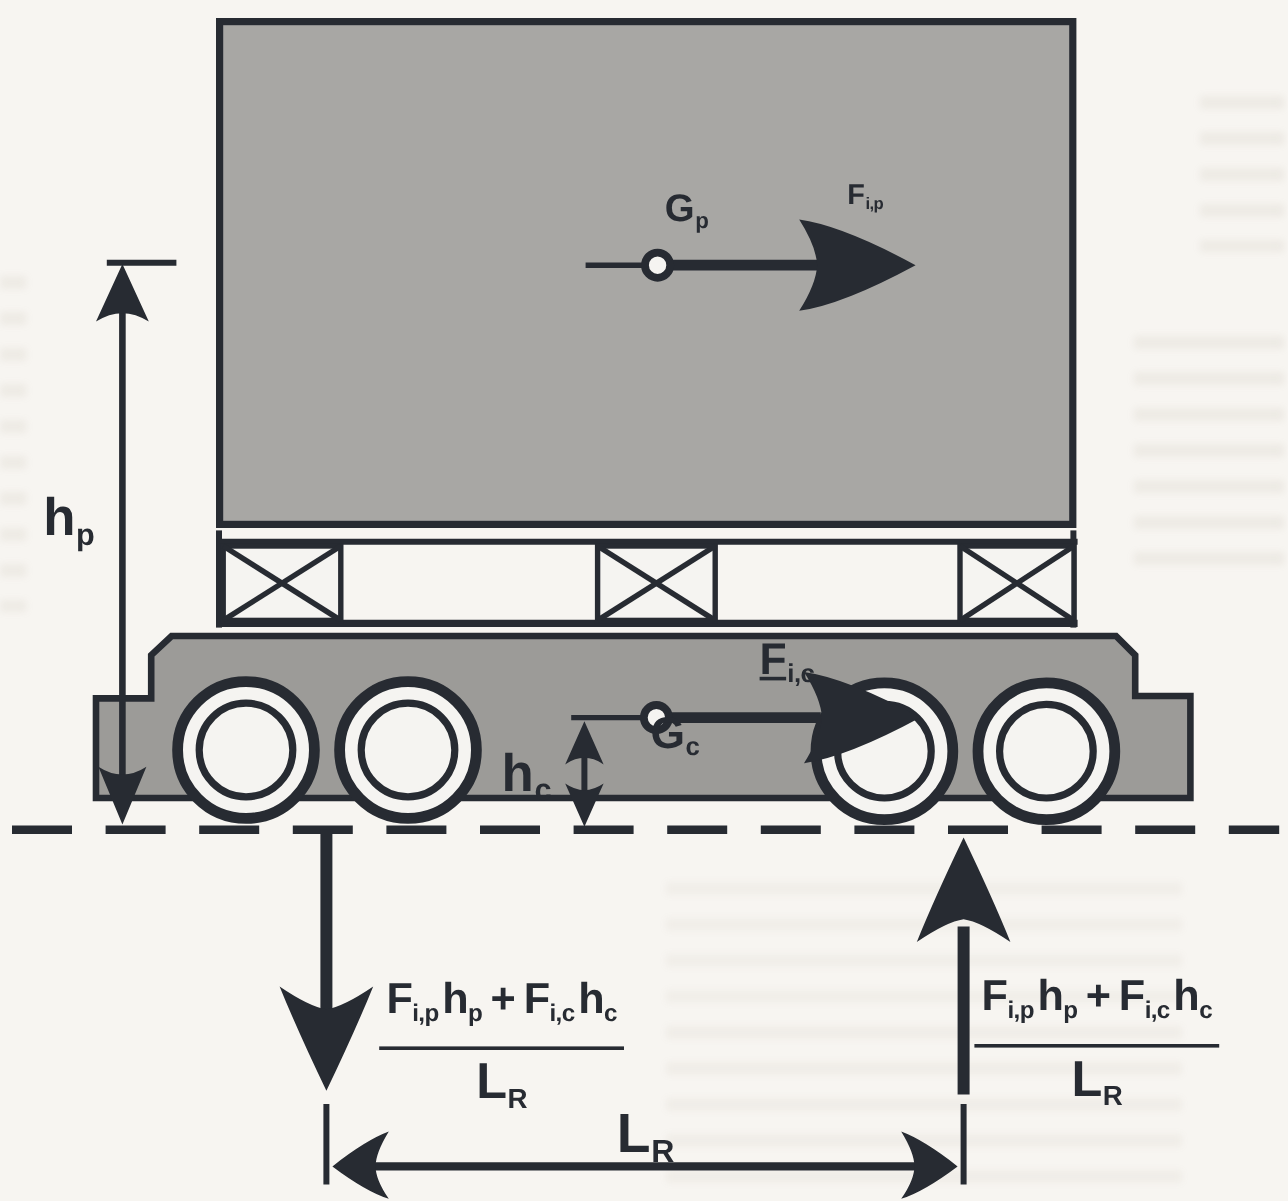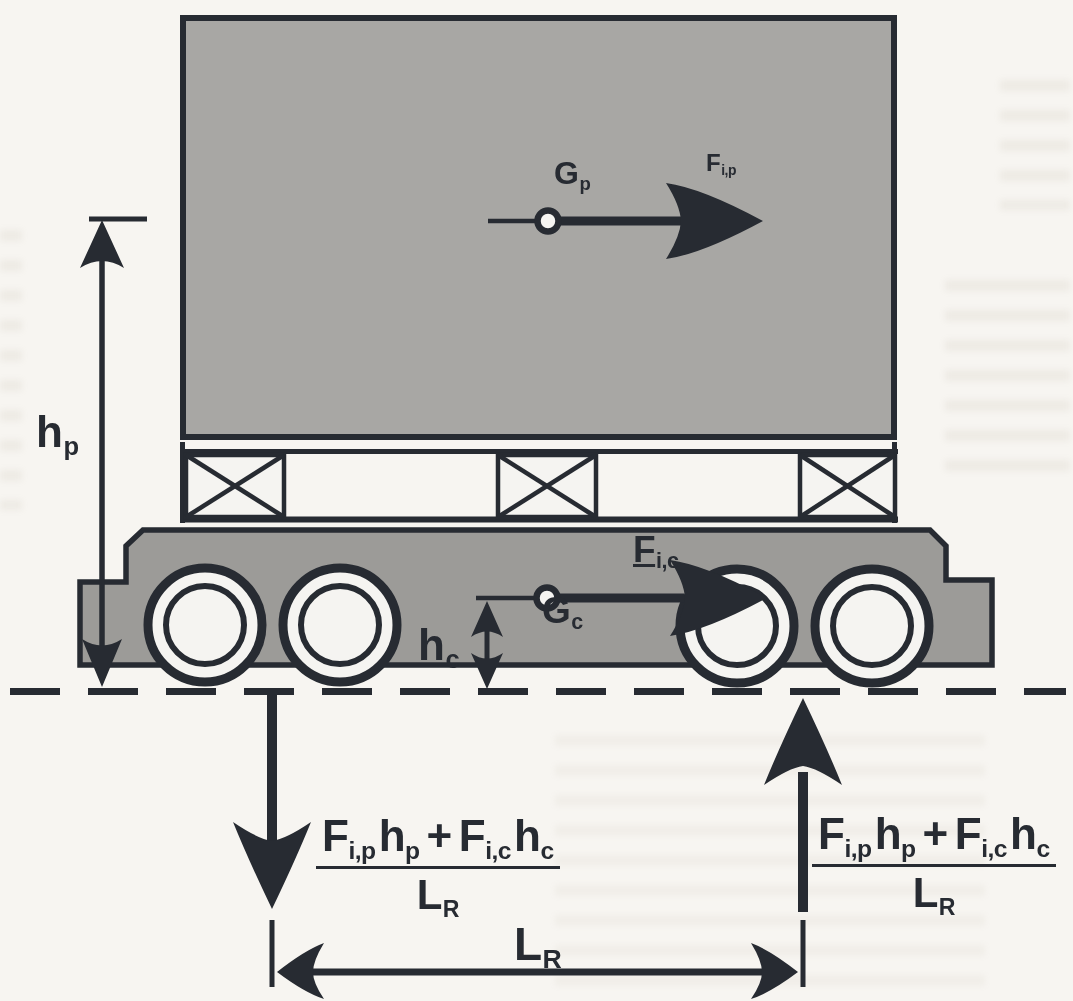--- a/index.html
+++ b/index.html
@@ -31,22 +31,22 @@
   .lbl{
     position:absolute;z-index:3;color:var(--ink);font-weight:bold;line-height:1;
     white-space:nowrap;letter-spacing:-0.5px;
   }
   .lbl .sub{font-size:0.58em;vertical-align:-0.30em;margin-left:1px;}
   .fraction{
     position:absolute;z-index:3;color:var(--ink);font-weight:bold;line-height:1;
     text-align:center;
   }
   .fraction .num{
-    font-size:44px;white-space:nowrap;border-bottom:3.5px solid var(--ink);
-    padding:0 6px 2px 6px;letter-spacing:-0.5px;
+    font-size:36px;white-space:nowrap;border-bottom:3.5px solid var(--ink);
+    padding:0 6px 17px 6px;letter-spacing:-0.5px;
   }
   .fraction .num .sub{font-size:0.56em;vertical-align:-0.32em;}
   .fraction .op{margin:0 7px;}
   .fraction .term2{margin-left:3px;}
   .fraction .den{font-size:42px;padding-top:5px;letter-spacing:-0.5px;}
   .fraction .den .sub{font-size:0.55em;vertical-align:-0.35em;margin-left:1px;}
   
   .bleed{
     position:absolute;z-index:1;opacity:.5;filter:blur(3px);pointer-events:none;
     background:repeating-linear-gradient(

